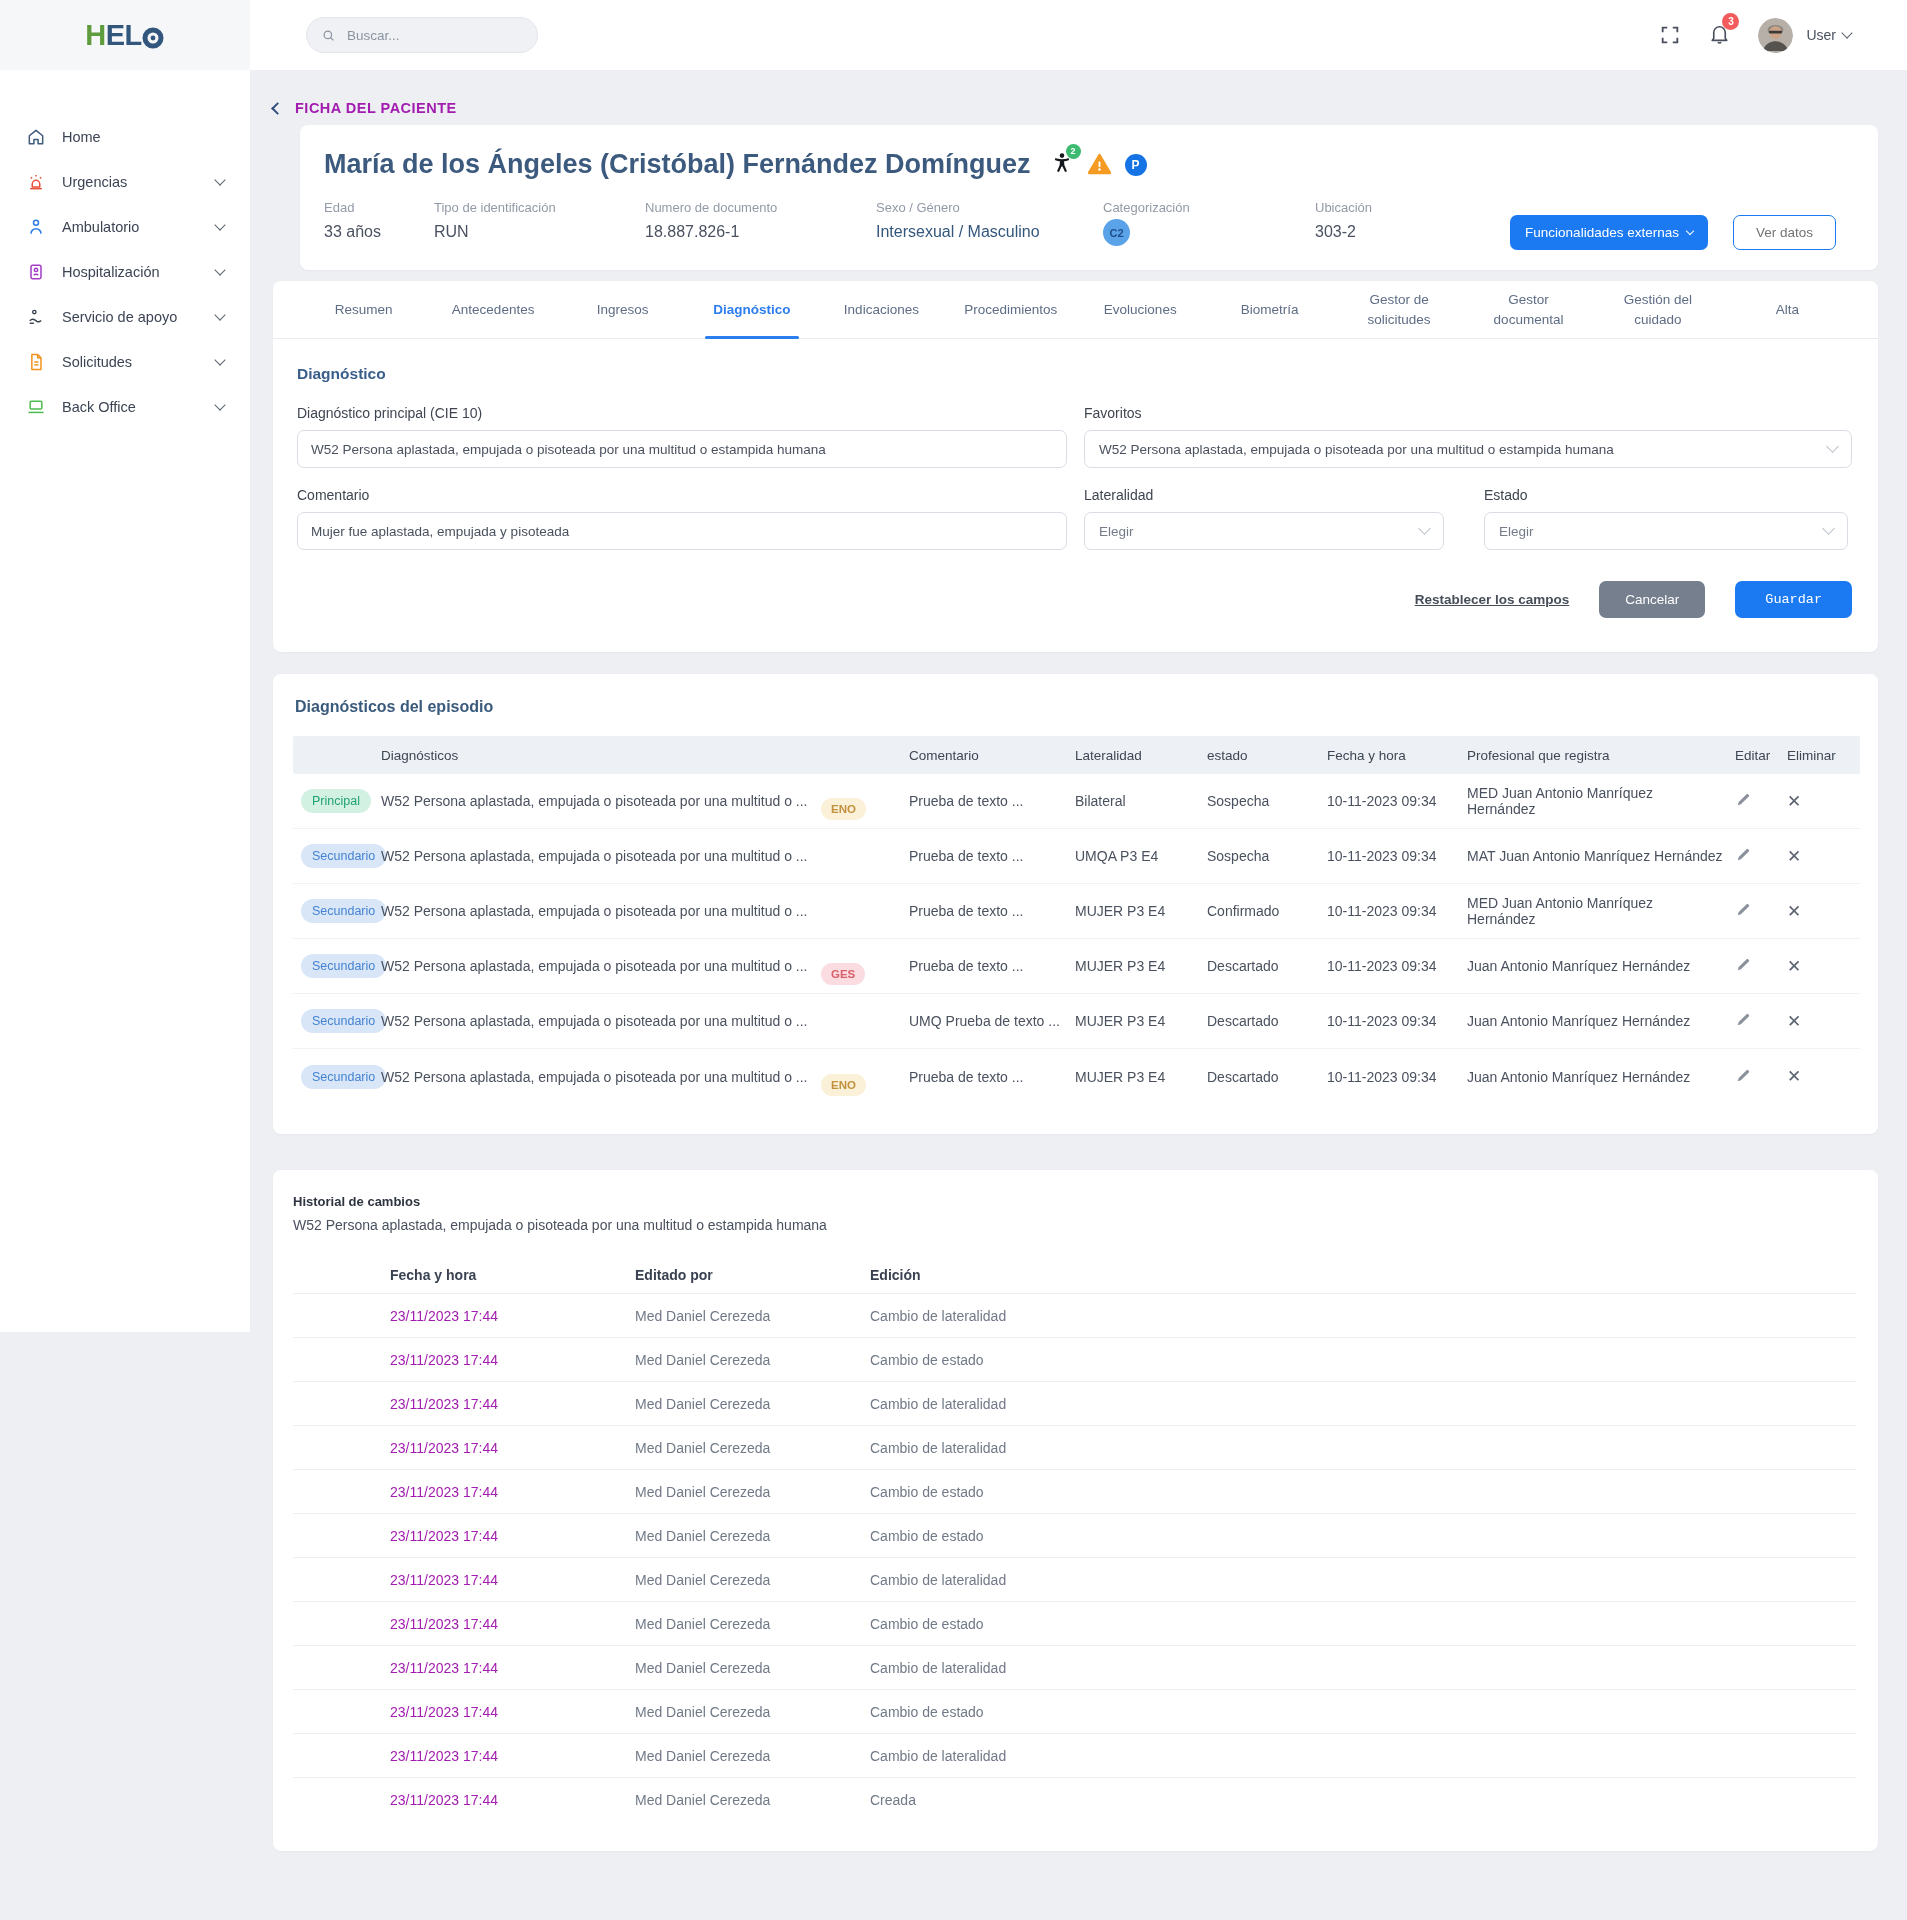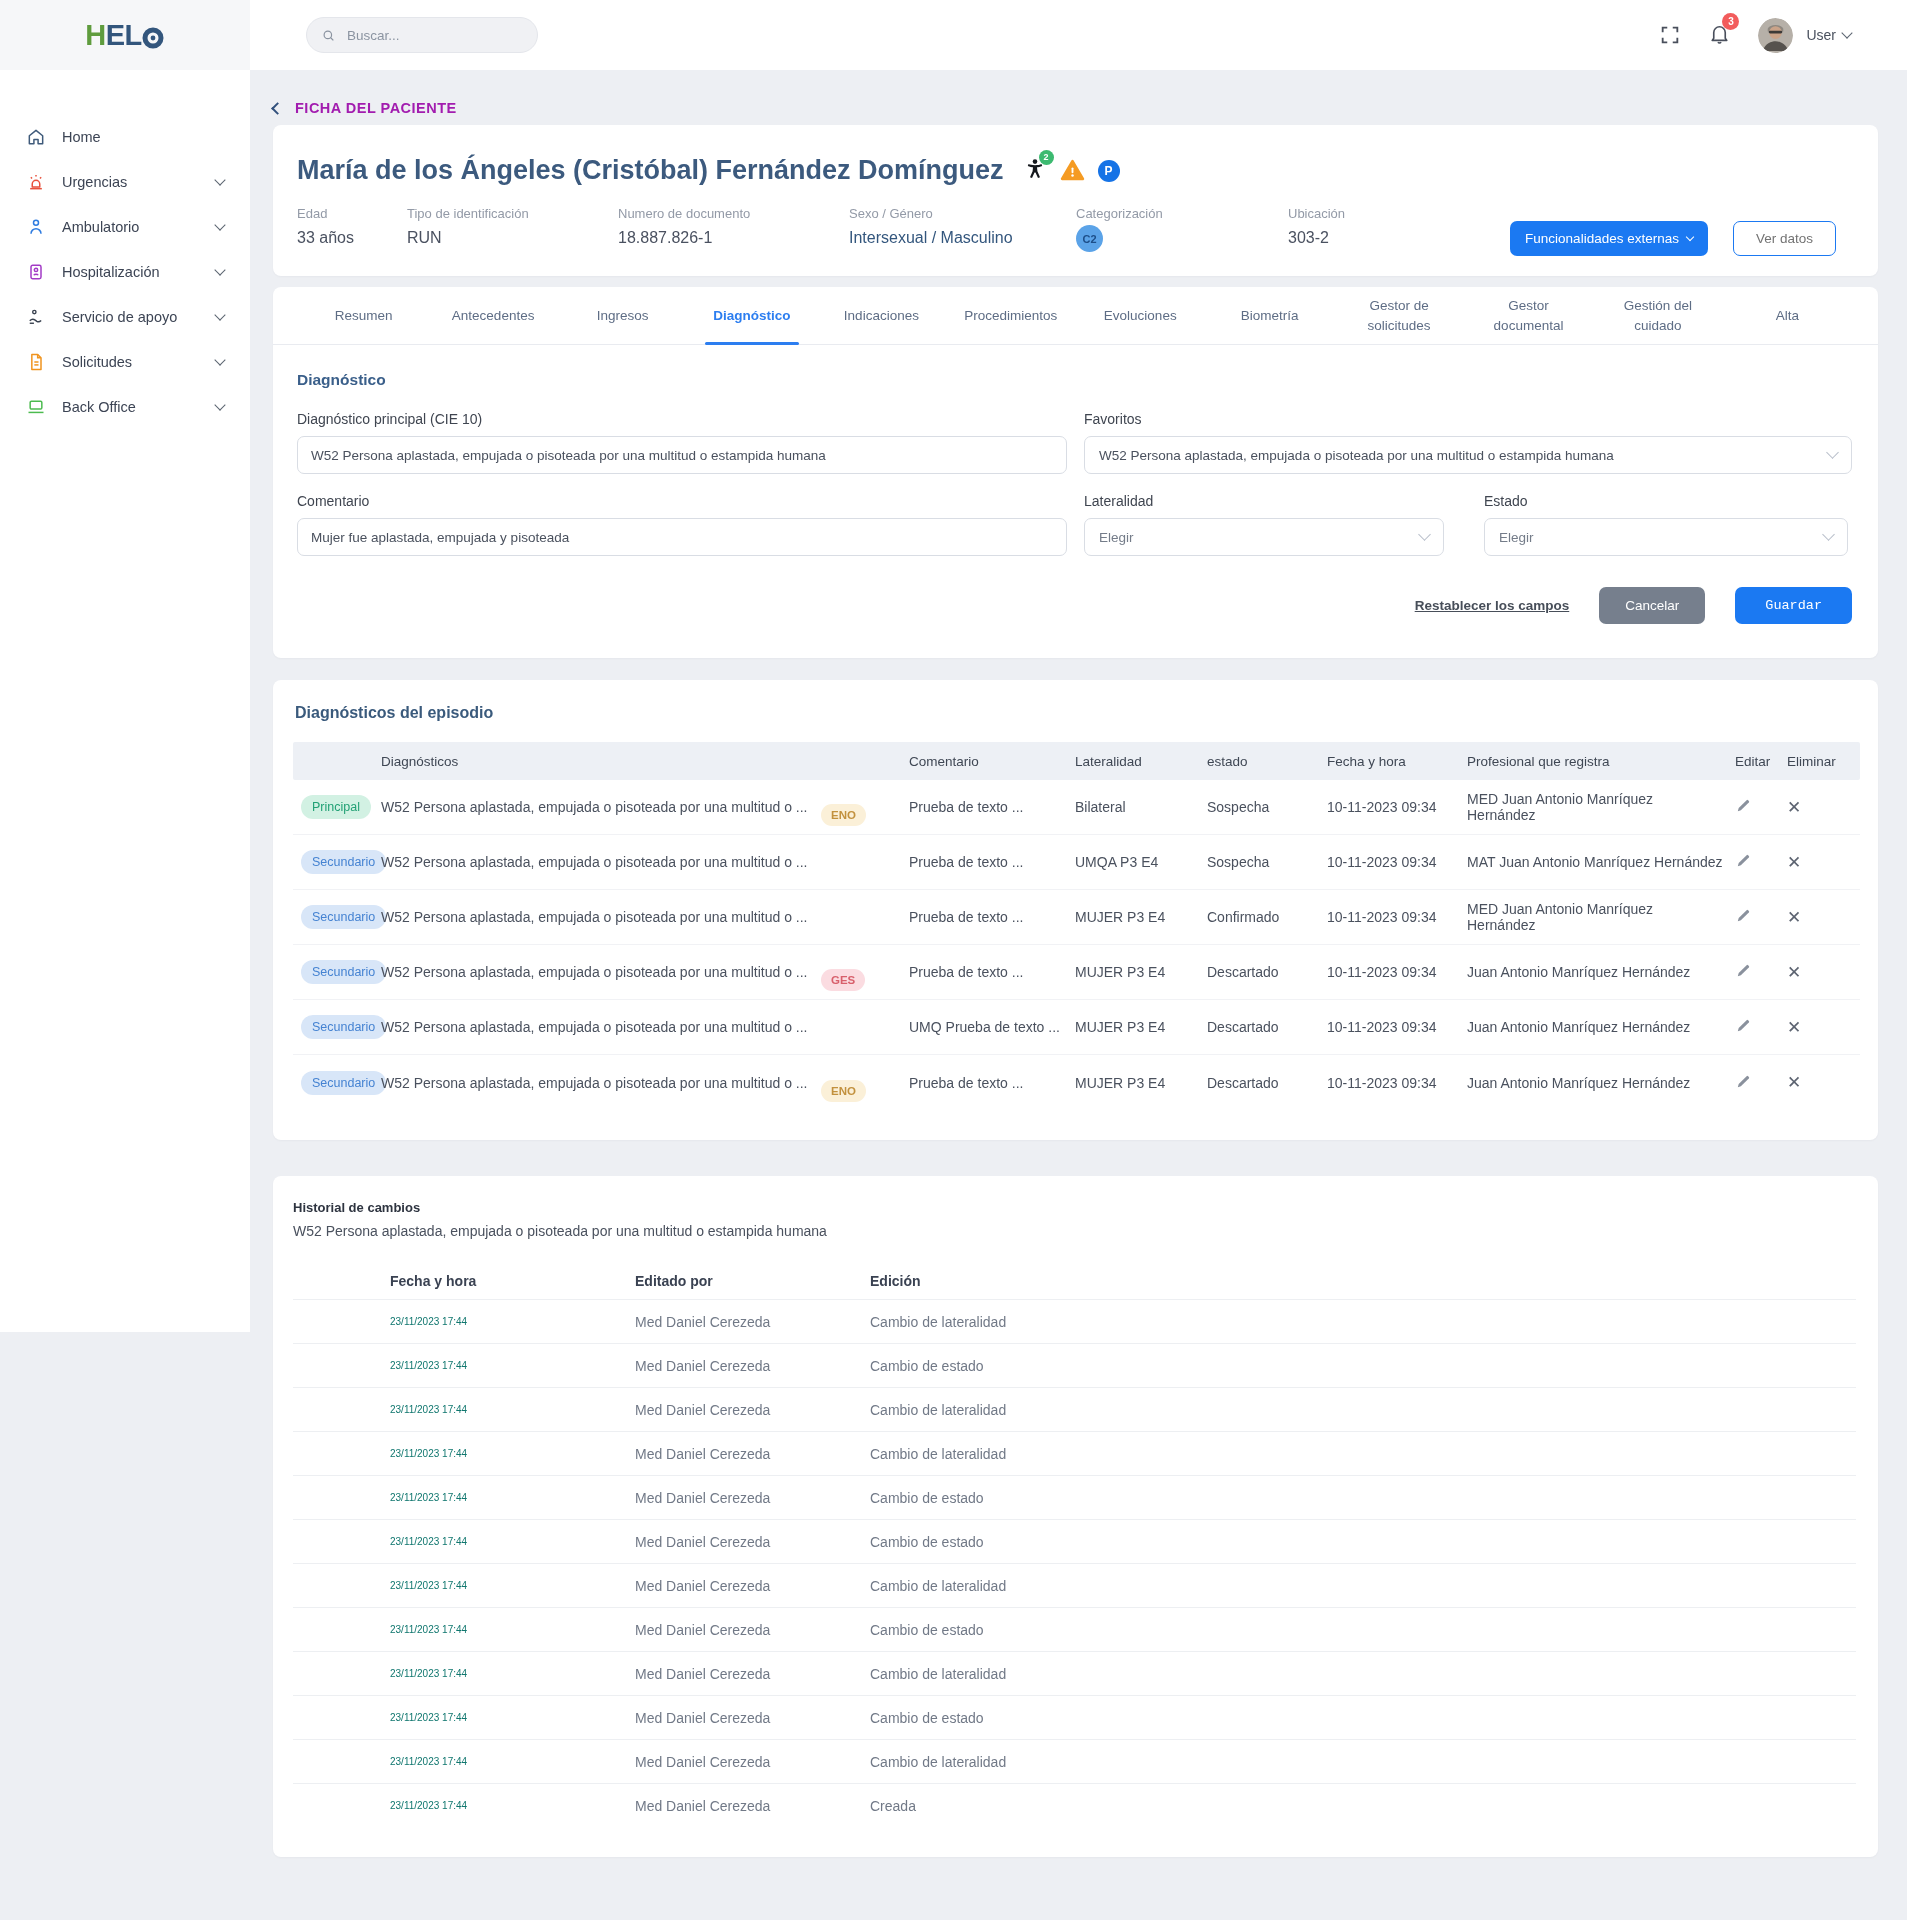--- a/index.html
+++ b/index.html
@@ -33,21 +33,21 @@
   .nav { padding-top:44px; }
   .nav-item { height:45px; display:flex; align-items:center; padding:0 26px; gap:16px; cursor:pointer; }
   .nav-item svg { flex:0 0 auto; }
   .nav-label { font-size:14.5px; color:#3c4454; flex:1; }
   
   .main { position:absolute; left:250px; top:70px; width:1657px; padding:0 29px 0 23px; }
   .breadcrumb { margin-top:30px; display:flex; align-items:center; gap:13px; color:#a21caf; font-weight:700; font-size:14.5px; letter-spacing:0.5px; cursor:default; }
   .back-chev { width:9px; height:9px; border-left:2.4px solid #32507c; border-bottom:2.4px solid #32507c; transform:rotate(45deg); cursor:pointer; }
   .card { background:#fff; border-radius:8px; box-shadow:0 1px 2px rgba(40,50,70,0.04); }
   
-  .patient-card { margin-top:9px; padding:30px 42px 24px 24px; position:relative; }
+  .patient-card { margin-top:9px; padding:24px 42px 24px 24px; position:relative;margin-left:27px; }
   .patient-name-row { display:flex; align-items:center; gap:13px; }
   .patient-name { font-size:27px; font-weight:600; color:#3c5a7e; }
   .access-wrap { position:relative; margin-left:6px; }
   .flag-badge { position:absolute; top:-7px; right:-7px; width:15px; height:15px; border-radius:50%; background:#3cba70; color:#fff; font-size:9px; font-weight:700; display:flex; align-items:center; justify-content:center; }
   .p-circle { width:22px; height:22px; border-radius:50%; background:#1673e6; color:#fff; font-size:12px; font-weight:700; display:flex; align-items:center; justify-content:center; }
   .patient-info { display:flex; margin-top:20px; }
   .p-field { flex:0 0 auto; }
   .p-field.w0{width:110px}.p-field.w1{width:211px}.p-field.w2{width:231px}.p-field.w3{width:227px}.p-field.w4{width:212px}.p-field.w5{width:200px}
   .p-label { font-size:13px; color:#939aa7; }
   .p-value { margin-top:8px; font-size:16px; color:#4a5160; }
@@ -99,21 +99,21 @@
   .icon-btn { cursor:pointer; display:inline-flex; align-items:center; }
   .x-del { font-size:17px; color:#5d6471; cursor:pointer; }
   
   .history-card { margin-top:36px; padding:24px 22px 30px 20px; }
   .h-title { font-size:13px; font-weight:700; color:#2e3440; }
   .h-sub { margin-top:8px; font-size:14px; color:#4a515e; }
   .h-table { margin-top:24px; }
   .h-row { display:grid; grid-template-columns:245px 235px 1fr; padding-left:97px; height:44px; align-items:center; }
   .h-row.head { height:36px; font-weight:700; font-size:14px; color:#3a4252; }
   .h-row.body { border-top:1px solid #edeff2; }
-  .h-date { font-size:10px; color:#0f766e; }
+  .h-date { font-size:14px; color:#a21caf; }
   .h-editor, .h-edit { font-size:14px; color:#717987; }
 </style>
 </head>
 <body>
 
 <header class="topbar">
   <div class="logo-block">
     <div class="logo">
       <span class="l-h">H</span>
         <span class="l-el">EL</span>

